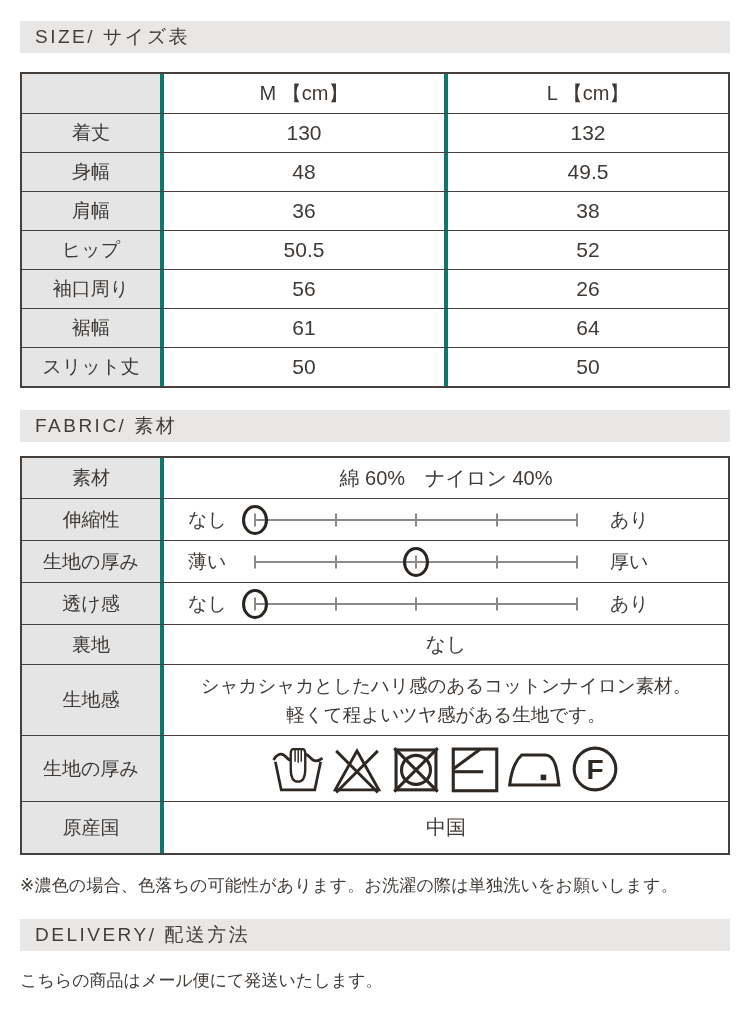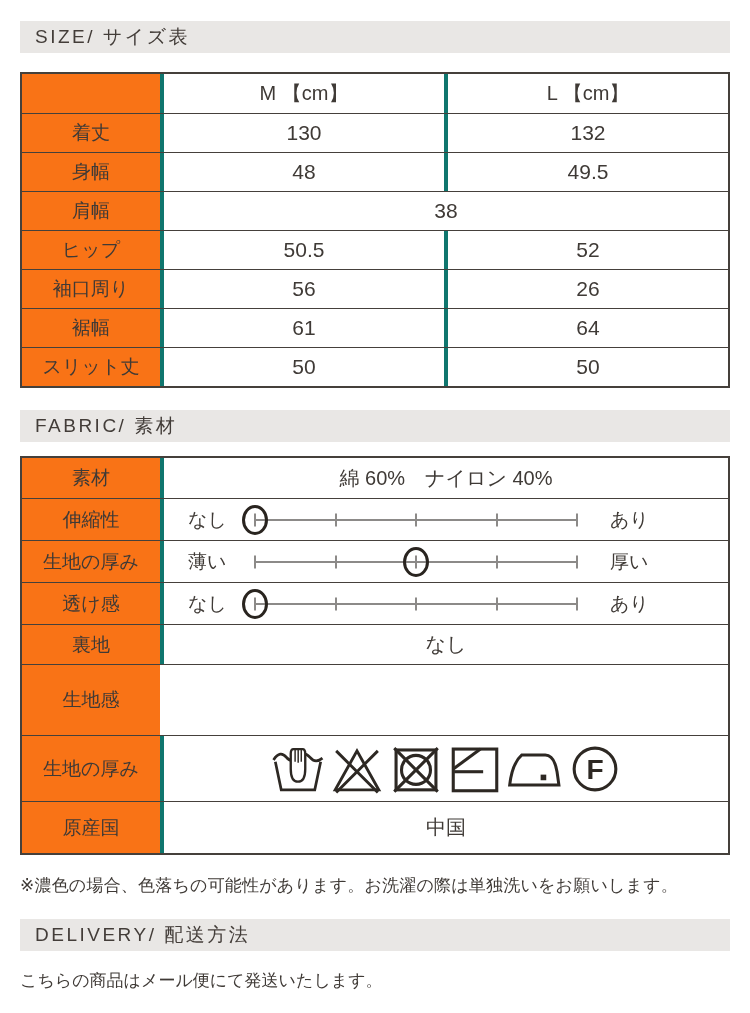--- a/index.html
+++ b/index.html
@@ -25,21 +25,21 @@
   .bar-delivery { margin-top:22px; }
 
   
   .tbl { border:2px solid #45403b; margin-top:19px; }
   .fabric-tbl { margin-top:14px; }
   .row { display:flex; border-top:1px solid #45403b; }
   .row:first-child { border-top:none; }
   .cell { display:flex; align-items:center; justify-content:center; }
   .label-cell {
     width:138px; flex:0 0 138px;
-    background:#f97316; font-size:19px;
+    background:#e5e5e5; font-size:19px;
   }
   .value-cell { flex:1; border-left:4px solid #0f766e; font-size:20px; }
   .size-row { height:39px; }
   .num { font-size:21px; }
 
   
   .r-material { height:40px; }
   .r-slider { height:42px; }
   .r-lining { height:40px; }
   .r-texture { height:71px; }
@@ -98,20 +98,21 @@
       <div class="cell value-cell num">130</div>
       <div class="cell value-cell num">132</div>
     </div>
     <div class="row size-row">
       <div class="cell label-cell">身幅</div>
       <div class="cell value-cell num">48</div>
       <div class="cell value-cell num">49.5</div>
     </div>
     <div class="row size-row">
       <div class="cell label-cell">肩幅</div>
+      <div class="cell value-cell num">36</div>
       <div class="cell value-cell num">38</div>
     </div>
     <div class="row size-row">
       <div class="cell label-cell">ヒップ</div>
       <div class="cell value-cell num">50.5</div>
       <div class="cell value-cell num">52</div>
     </div>
     <div class="row size-row">
       <div class="cell label-cell">袖口周り</div>
       <div class="cell value-cell num">56</div>
@@ -188,20 +189,24 @@
       </div>
     </div>
 
     <div class="row r-lining">
       <div class="cell label-cell">裏地</div>
       <div class="cell value-cell">なし</div>
     </div>
 
     <div class="row r-texture">
       <div class="cell label-cell">生地感</div>
+      <div class="cell value-cell texture-cell">
+        <span>シャカシャカとしたハリ感のあるコットンナイロン素材。</span>
+        <span>軽くて程よいツヤ感がある生地です。</span>
+      </div>
     </div>
 
     <div class="row r-care">
       <div class="cell label-cell">生地の厚み</div>
       <div class="cell value-cell care-cell">
 
         <svg width="58" height="56" viewBox="0 0 64 58" fill="none" stroke="#2d2823" stroke-width="3">
           <path d="M5,19 C10,11 15,11 19,16 C23,21 28,21 32,16 C36,11 41,11 45,16 C49,21 54,21 59,17"></path>
           <path d="M7,21 L13.5,52 L50.5,52 L57,21"></path>
           <path d="M27,7 C25,7 24,9 24,12 L24,29 C24,38 27,43 32,43 C37,43 40,38 40,29 L40,12 C40,9 39,7 37,7 Z" fill="#ffffff" stroke-width="2.6"></path>

